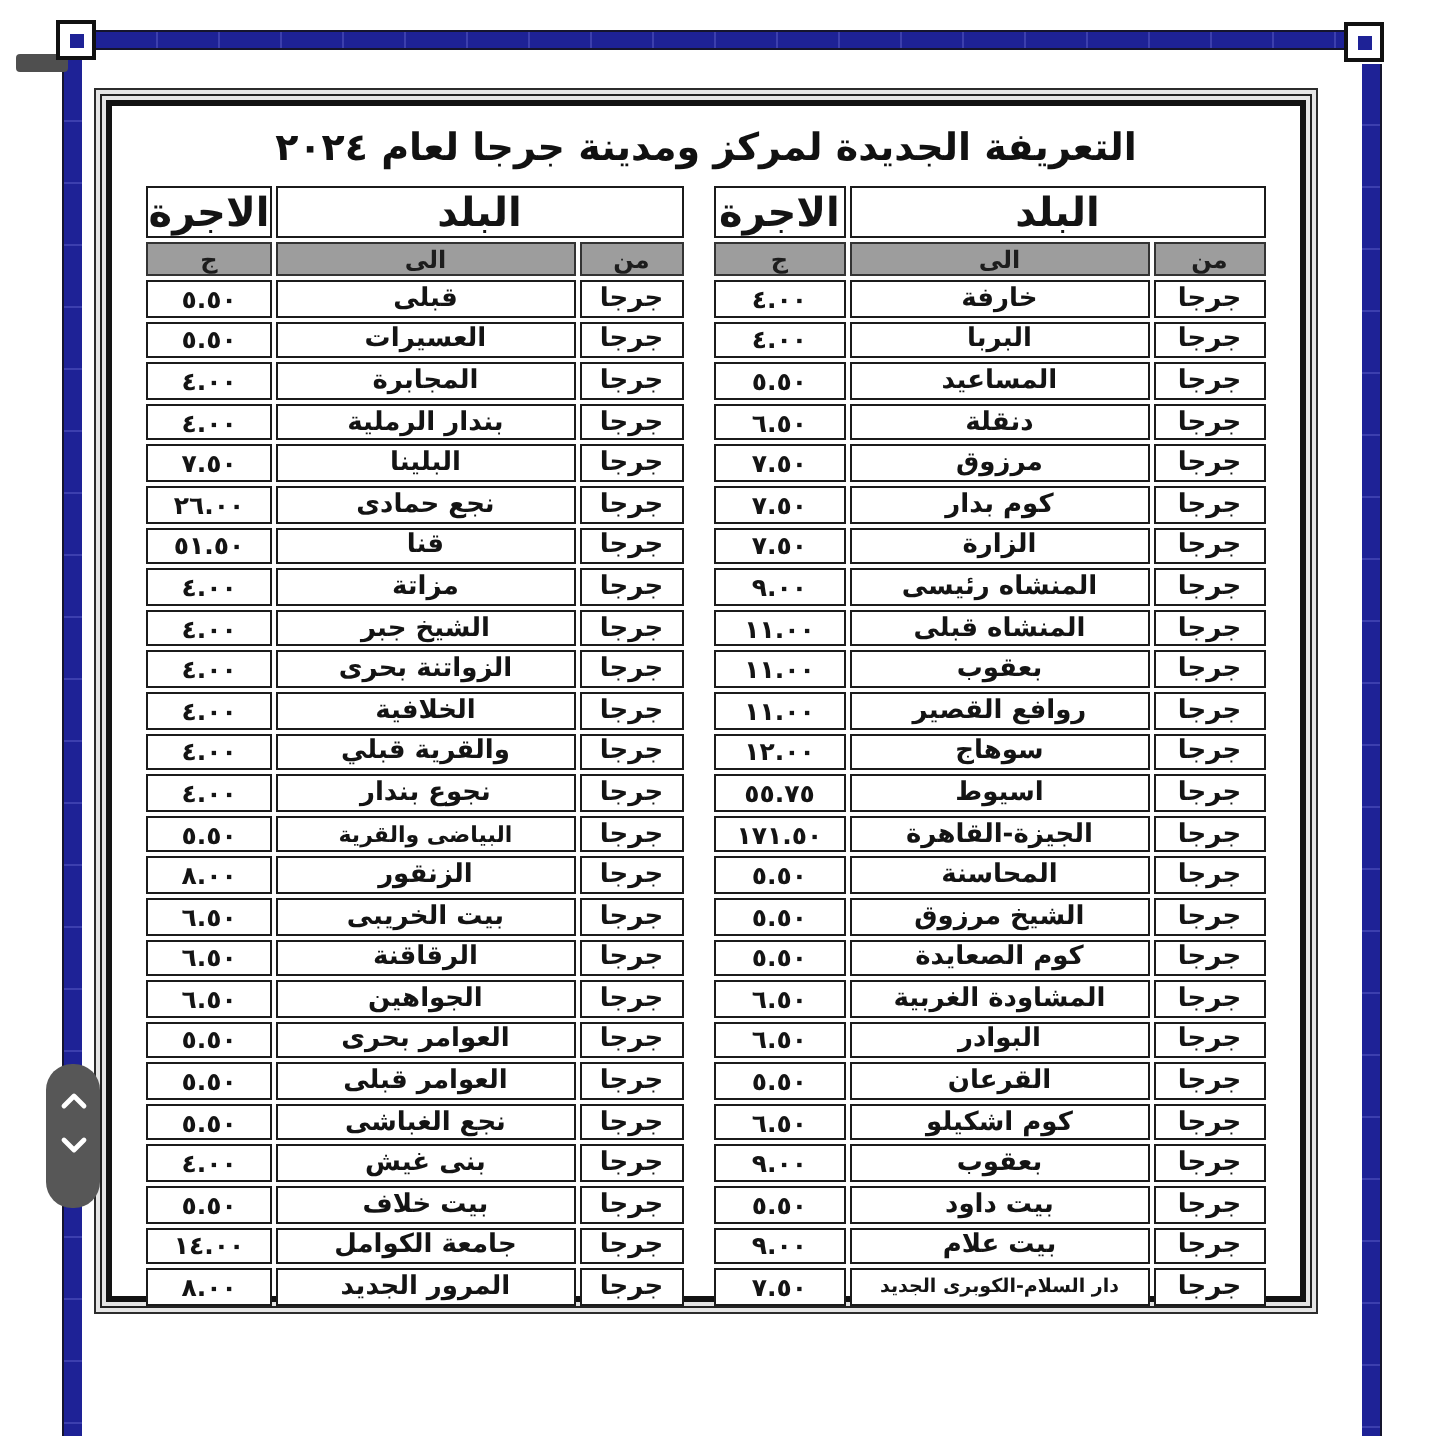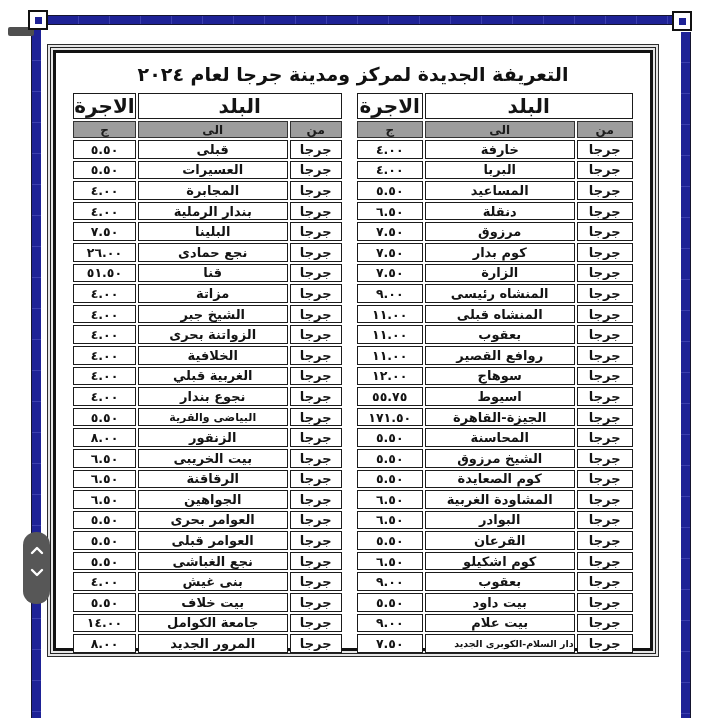--- a/index.html
+++ b/index.html
@@ -63,21 +63,21 @@
     padding:0;font-weight:bold;color:#141414;overflow:hidden;white-space:nowrap;
   }
   thead .head-row th{height:19px;font-size:20px;}
   thead .sub-row th{height:15px;font-size:12px;background:#9d9d9d;border-color:#333;color:#1d1d1d;}
   tbody td{height:16.6px;font-size:13px;}
   td.col-fare{font-size:12.5px;letter-spacing:0.5px;margin-top:36px;}
   
   .t-right col.c-from{width:56px;} .t-right col.c-to{width:150px;} .t-right col.c-fare{width:66px;}
   .t-left  col.c-from{width:52px;} .t-left  col.c-to{width:150px;} .t-left  col.c-fare{width:44px;}
   
-  .t-right tbody tr:nth-child(25) td.col-to{font-size:9.5px;text-align:right;}
+  .t-right tbody tr:nth-child(25) td.col-to{font-size:9.5px;}
   .t-left  tbody tr:nth-child(14) td.col-to{font-size:11px;}
 </style>
 </head>
 <body>
 
 <div class="frame-top"></div>
 <div class="frame-left"></div>
 <div class="frame-right"></div>
 <div class="frame-corner corner-left"></div>
 <div class="frame-corner corner-right"></div>
@@ -351,21 +351,21 @@
   </tr>
 
   <tr>
     <td class="col-from">جرجا</td>
     <td class="col-to">الخلافية</td>
     <td class="col-fare">٤.٠٠</td>
   </tr>
 
   <tr>
     <td class="col-from">جرجا</td>
-    <td class="col-to">الغربية قبلي</td>
+    <td class="col-to">والقرية قبلي</td>
     <td class="col-fare">٤.٠٠</td>
   </tr>
 
   <tr>
     <td class="col-from">جرجا</td>
     <td class="col-to">نجوع بندار</td>
     <td class="col-fare">٤.٠٠</td>
   </tr>
 
   <tr>

